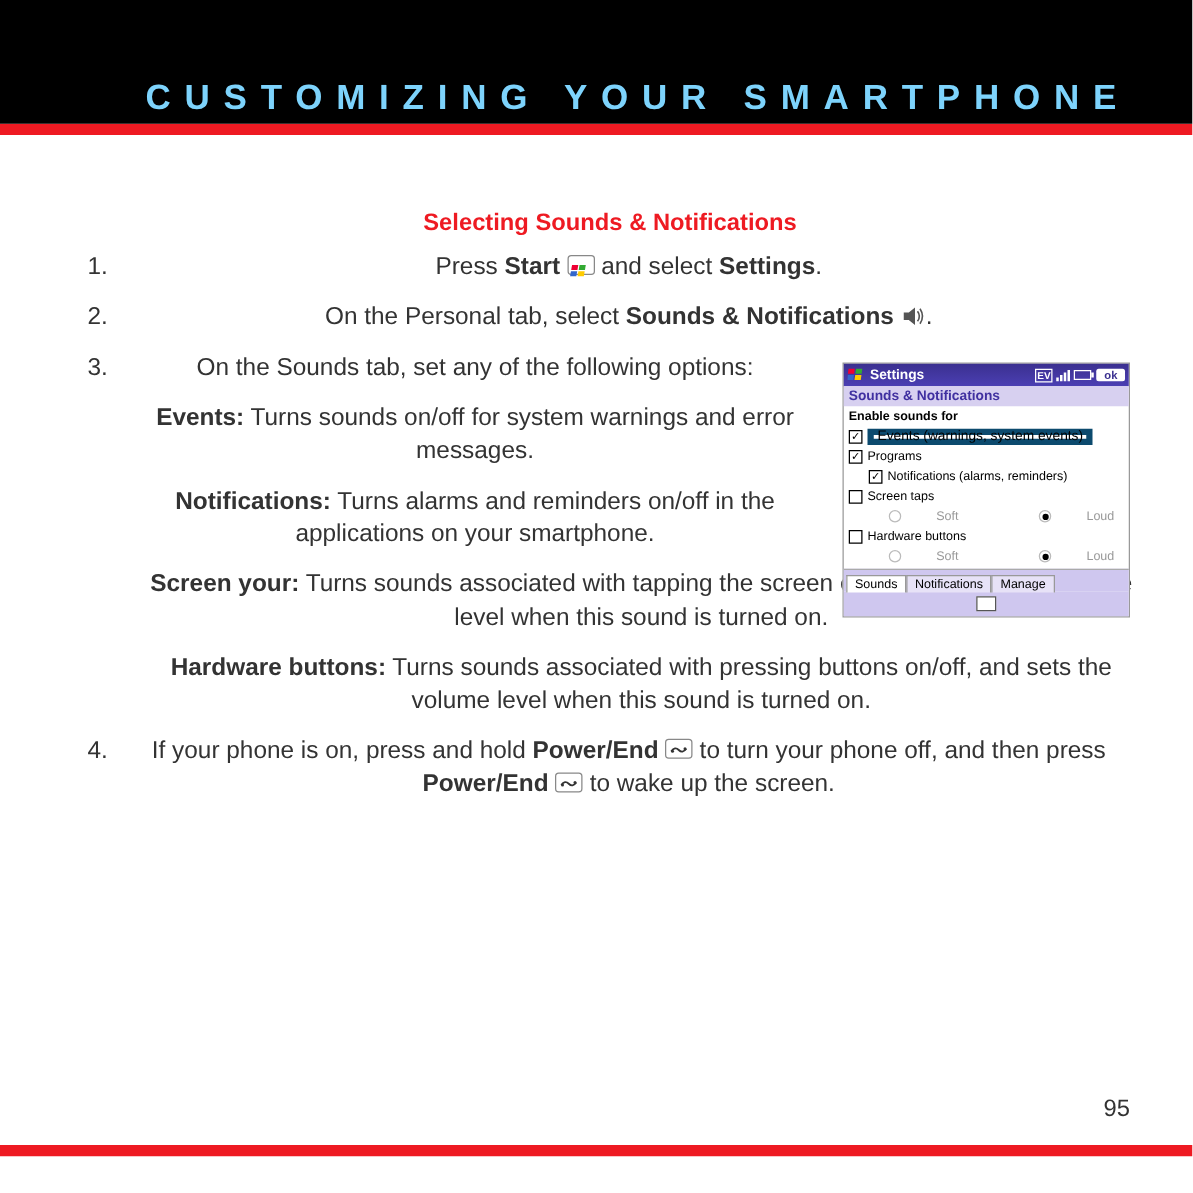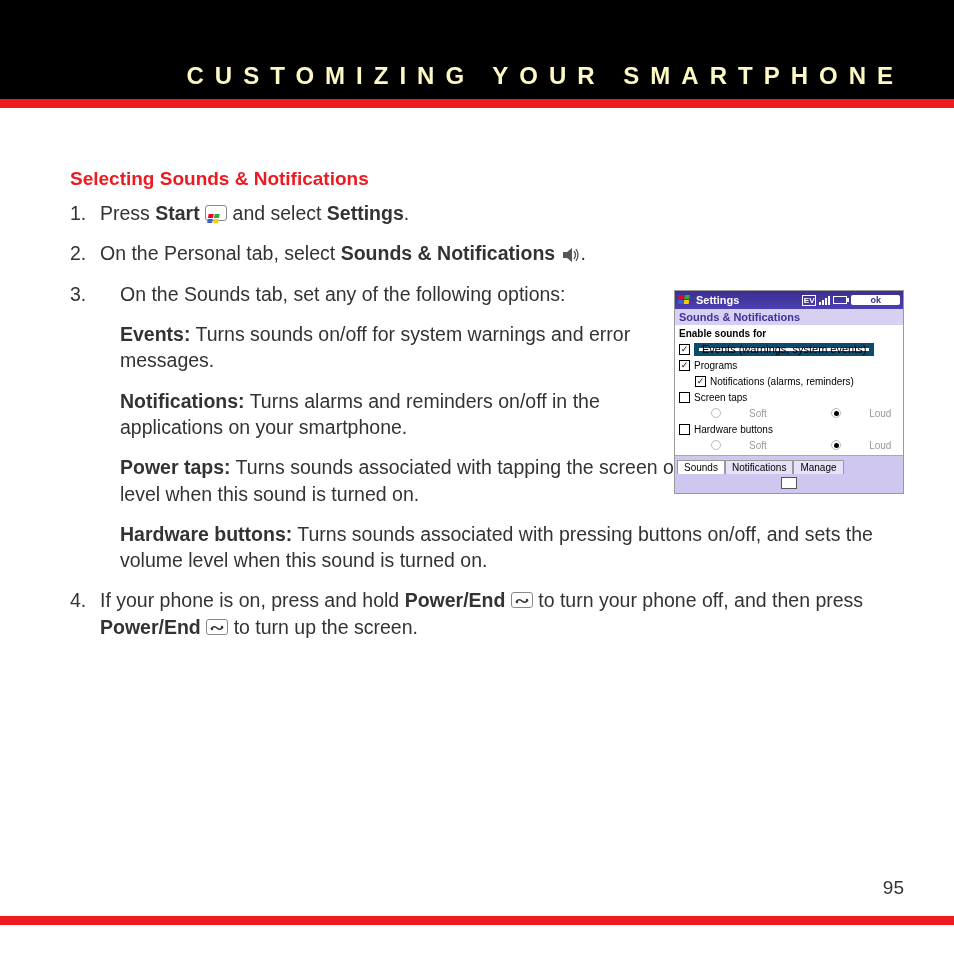--- a/index.html
+++ b/index.html
@@ -23,30 +23,31 @@
   .red-band-bottom {
     position: absolute;
     left: 0; right: 0; bottom: 29px;
     height: 9px;
     background: #ee1a22;
   }
   .chapter-title {
     position: absolute;
     right: 50px;
     top: 62px;
-    color: #fef9c3;
+    color: #7dd3fc;
     font-weight: 700;
     letter-spacing: 11px;
-    font-size: 24px;
+    font-size: 28px;
     font-stretch: condensed;
     font-family: "Arial Narrow", Arial, sans-serif;
   }
   .content {
     padding: 60px 48px 0 70px;
     color: #222;
+    text-align: center;
   }
   .section-heading {
     color: #ee1a22;
     font-weight: 700;
     font-size: 19px;
     margin-bottom: 10px;
     font-family: "Arial Narrow", Arial, sans-serif;
     font-stretch: condensed;
   }
   ol.steps {
@@ -142,21 +143,21 @@
   .shot .titlebar .ind {
     display: inline-flex;
     align-items: center;
     gap: 3px;
     font-size: 9px;
     font-weight: 700;
   }
   .shot .titlebar .ok {
     background: #fff; color: #3b3090;
     border-radius: 2px;
-    padding: 0 19px;
+    padding: 0 6px;
     margin-left: 4px;
     font-size: 9px;
     font-weight: 700;
   }
   .shot .subhead {
     background: #d7d0f0;
     color: #4030a0;
     font-weight: 700;
     font-size: 11px;
     padding: 2px 4px;
@@ -291,42 +292,42 @@
           </svg>
       </span><span>.</span>
     </li>
 
     <li>
       <div class="step3-text-col">
         <div class="sub">On the Sounds tab, set any of the following options:</div>
         <div class="sub"><span class="b">Events:</span><span> Turns sounds on/off for system warnings and error messages.</span></div>
         <div class="sub"><span class="b">Notifications:</span><span> Turns alarms and reminders on/off in the applications on your smartphone.</span></div>
       </div>
-      <div class="sub"><span class="b">Power taps:</span><span> Turns sounds associated with tapping the screen on/off, and sets the volume level when this sound is turned on.</span></div>
+      <div class="sub"><span class="b">Screen your:</span><span> Turns sounds associated with tapping the screen on/off, and sets the volume level when this sound is turned on.</span></div>
       <div class="sub"><span class="b">Hardware buttons:</span><span> Turns sounds associated with pressing buttons on/off, and sets the volume level when this sound is turned on.</span></div>
     </li>
 
     <li>
       <span>If your phone is on, press and hold </span><span class="b">Power/End</span>
       <span class="inline-icon power-icon">
         <svg viewBox="0 0 20 14">
             <path d="M4 9 Q7 5 10 8 Q13 11 16 7" stroke="#333" fill="none" stroke-width="1.5"></path>
             <circle cx="5" cy="9" r="1.2" fill="#333"></circle>
             <circle cx="15" cy="7" r="1.2" fill="#333"></circle>
           </svg>
       </span>
       <span> to turn your phone off, and then press </span><span class="b">Power/End</span>
       <span class="inline-icon power-icon">
         <svg viewBox="0 0 20 14">
             <path d="M4 9 Q7 5 10 8 Q13 11 16 7" stroke="#333" fill="none" stroke-width="1.5"></path>
             <circle cx="5" cy="9" r="1.2" fill="#333"></circle>
             <circle cx="15" cy="7" r="1.2" fill="#333"></circle>
           </svg>
       </span>
-      <span> to turn up the screen.</span>
+      <span> to wake up the screen.</span>
     </li>
   </ol>
 </div>
 
 <div class="shot">
   <div class="titlebar">
     <span class="flag">
       <svg viewBox="0 0 14 12">
           <rect x="1" y="1" width="5" height="4" fill="#e03" transform="skewX(-8)"></rect>
           <rect x="7" y="1" width="5" height="4" fill="#3a3" transform="skewX(-8)"></rect>

